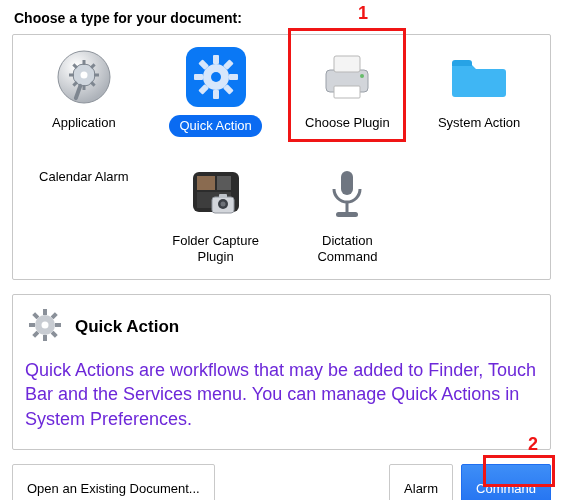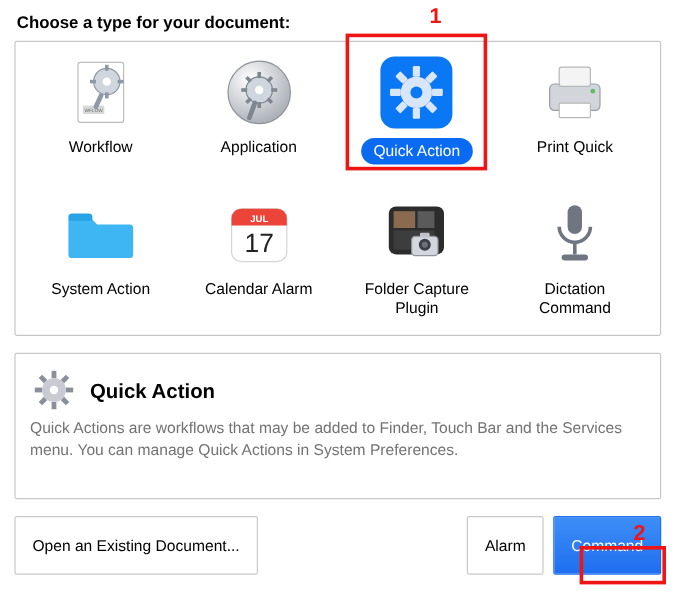--- a/index.html
+++ b/index.html
@@ -82,23 +82,24 @@
   .desc-head {
     display: flex;
     align-items: center;
     gap: 10px;
   }
   .desc-title {
     font-weight: 700;
     font-size: 17px;
   }
   .desc-body {
-    font-size: 13px;
+    margin-top: 10px;
+    font-size: 18px;
     line-height: 1.35;
-    color: #737373;
+    color: #6d28d9;
   }
   .button-row {
     display: flex;
     align-items: center;
     margin: 14px 6px 0 6px;
     gap: 8px;
   }
   .spacer { flex: 1; }
   .btn {
     border: 1px solid #c9c9c9;
@@ -116,39 +117,20 @@
   }
 </style>
 </head>
 <body>
 
 <div class="prompt">Choose a type for your document:</div>
 
 <div class="panel">
   <div class="type-grid">
 
-    <div class="type-cell">
-      <div class="icon-box">
-        <svg width="58" height="58" viewBox="0 0 58 58">
-          <rect x="10" y="4" width="38" height="50" rx="2" fill="#fff" stroke="#bcbcbc"></rect>
-          <rect x="14" y="40" width="18" height="7" rx="1" fill="#d9d9d9"></rect>
-          <text x="23" y="45" font-size="4" fill="#6a6a6a" text-anchor="middle">WFLOW</text>
-          <circle cx="34" cy="20" r="11" fill="#cfd6de" stroke="#8f99a5"></circle>
-          <circle cx="34" cy="20" r="3.5" fill="#fff"></circle>
-          <g fill="#8f99a5">
-            <rect x="32.5" y="6" width="3" height="5"></rect>
-              <rect x="32.5" y="29" width="3" height="5"></rect>
-            <rect x="20" y="18.5" width="5" height="3"></rect>
-              <rect x="43" y="18.5" width="5" height="3"></rect>
-          </g>
-          <rect x="28" y="30" width="4" height="14" rx="2" fill="#8f99a5" transform="rotate(25 30 30)"></rect>
-        </svg>
-      </div>
-      <div class="type-label">Workflow</div>
-    </div>
 
     <div class="type-cell">
       <div class="icon-box">
         <svg width="58" height="58" viewBox="0 0 58 58">
           <defs>
             <radialGradient id="gApp" cx="35%" cy="30%" r="70%">
               <stop offset="0%" stop-color="#fff"></stop>
                 <stop offset="100%" stop-color="#aeb3ba"></stop>
             </radialGradient>
           </defs>
@@ -198,42 +180,34 @@
 
     <div class="type-cell">
       <div class="icon-box">
         <svg width="58" height="58" viewBox="0 0 58 58">
           <rect x="8" y="22" width="42" height="22" rx="4" fill="#d2d5da" stroke="#9aa0a8"></rect>
           <rect x="16" y="8" width="26" height="16" rx="2" fill="#f4f4f4" stroke="#b7b7b7"></rect>
           <rect x="16" y="38" width="26" height="12" rx="1" fill="#fff" stroke="#b7b7b7"></rect>
           <circle cx="44" cy="28" r="2" fill="#66bb6a"></circle>
         </svg>
       </div>
-      <div class="type-label">Print Quick</div>
+      <div class="type-label">Choose Plugin</div>
     </div>
 
     <div class="type-cell">
       <div class="icon-box">
         <svg width="58" height="50" viewBox="0 0 58 50">
           <path d="M5 12 h16 l5 5 h27 a3 3 0 0 1 3 3 v22 a3 3 0 0 1 -3 3 H5 a3 3 0 0 1 -3 -3 V15 a3 3 0 0 1 3 -3 z" fill="#3fb6f4"></path>
           <path d="M5 8 h14 a3 3 0 0 1 3 3 v3 H2 v-3 a3 3 0 0 1 3 -3 z" fill="#27a3e6"></path>
         </svg>
       </div>
       <div class="type-label">System Action</div>
     </div>
 
     <div class="type-cell">
-      <div class="icon-box">
-        <svg width="54" height="54" viewBox="0 0 54 54">
-          <rect x="4" y="6" width="46" height="44" rx="8" fill="#fff" stroke="#d4d4d4"></rect>
-          <path d="M4 14 a8 8 0 0 1 8 -8 h30 a8 8 0 0 1 8 8 v6 H4 z" fill="#ec4438"></path>
-          <text x="27" y="17" text-anchor="middle" font-size="8" fill="#fff" font-weight="600">JUL</text>
-          <text x="27" y="42" text-anchor="middle" font-size="22" fill="#222" font-weight="300">17</text>
-        </svg>
-      </div>
       <div class="type-label">Calendar Alarm</div>
     </div>
 
     <div class="type-cell">
       <div class="icon-box">
         <svg width="58" height="58" viewBox="0 0 58 58">
           <rect x="6" y="6" width="46" height="40" rx="6" fill="#2c2c2c"></rect>
           <rect x="10" y="10" width="18" height="14" fill="#8a6b50"></rect>
           <rect x="30" y="10" width="14" height="14" fill="#5a5a5a"></rect>
           <rect x="10" y="26" width="34" height="16" fill="#3d3d3d"></rect>

